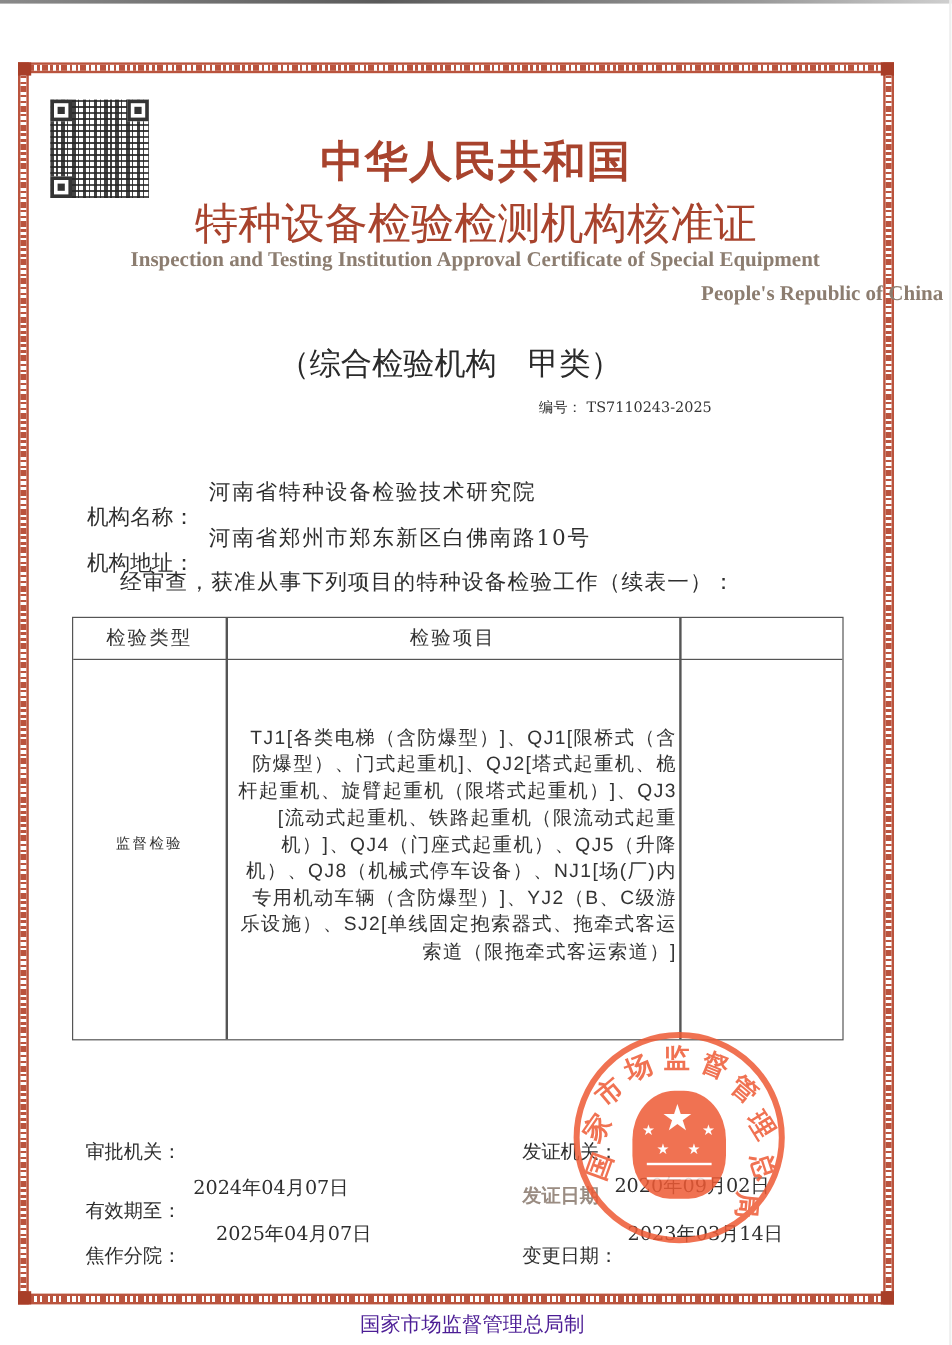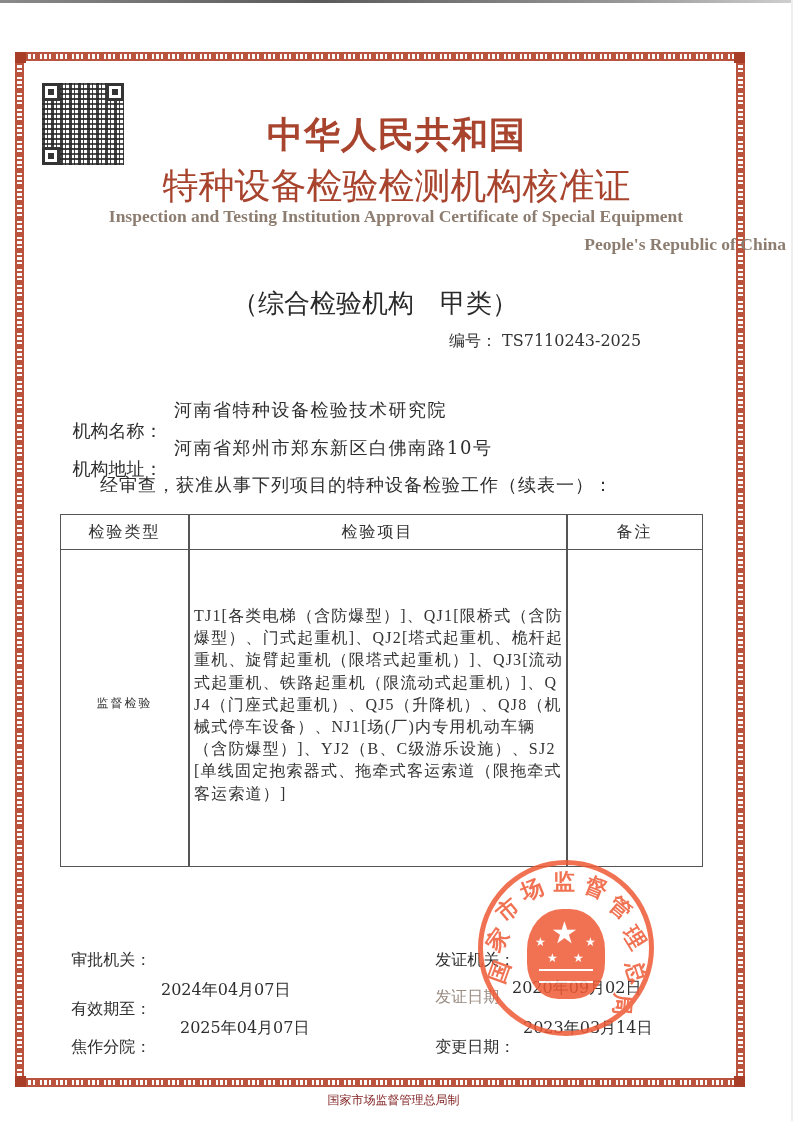--- a/index.html
+++ b/index.html
@@ -94,21 +94,21 @@
   }
   .title-en-1 { top: 206px; font-size: 17.5px; left: 6px; }
   .title-en-2 { top: 234px; font-size: 17.5px; left: 6px; text-align: right; }
 
   .subtype {
     position: absolute; left: 232px; top: 286px; font-size: 26px;
     font-family: "DejaVu Sans", "Liberation Sans", sans-serif; color: #2a2a2a;
     white-space: pre;
   }
   .cert-no {
-    position: absolute; left: 449px; top: 331px; font-size: 16px; color: #333;
+    position: absolute; left: 449px; top: 331px; font-size: 12px; color: #333;
     white-space: pre;
   }
   .cert-no .lbl { font-family: "DejaVu Sans", sans-serif; }
 
   .info-line {
     position: absolute; font-size: 18px; color: #2e2e2e; white-space: pre;
   }
   .info-line .lbl { font-family: "DejaVu Sans", "Liberation Sans", sans-serif; }
   .info-line .val { position: absolute; left: 113px; top: 0; letter-spacing: 1.5px; }
   .line-name { left: 61px; top: 398px; }
@@ -131,41 +131,42 @@
   .h-type { left: 0; width: 127px; }
   .h-items { left: 128px; width: 377px; }
   .h-notes { left: 506px; width: 135px; }
   .c-type {
     position: absolute; left: 0; width: 127px; top: 180px; text-align: center;
     font-size: 12px; color: #333; letter-spacing: 2px;
   }
   .c-items {
     position: absolute; left: 133px; top: 90px; width: 370px;
     font-size: 16px; line-height: 22.2px; color: #333; letter-spacing: 1.2px;
-    font-family: Liberation Serif, serif;
+    font-family: Liberation Sans, sans-serif;
     word-break: break-all;
+    text-align: right;
   }
   .c-notes {
     position: absolute; left: 510px; top: 37px; width: 128px;
     font-size: 16px; line-height: 22.2px; color: #333; letter-spacing: 3px;
     word-break: break-all; text-align: justify; text-align-last: center;
   }
 
   
   .bot { position: absolute; font-size: 16px; color: #2e2e2e; white-space: pre; }
   .bot .lbl { font-family: "DejaVu Sans", "Liberation Sans", sans-serif; }
   .b-approve { left: 61px; top: 931px; }
   .b-approve .val { position: absolute; left: 102px; top: 0; letter-spacing: 1.5px; }
   .b-valid { left: 61px; top: 980px; }
   .b-valid .val { position: absolute; left: 100px; top: 0; }
   .b-ext { left: 61px; top: 1018px; }
   .b-ext .val { position: absolute; left: 119px; top: 0; }
   .b-issuer { left: 425px; top: 931px; }
   .b-issuedate { left: 425px; top: 968px; }
-  .b-issuedate .lbl { color: #9a8c82; }
+  .b-issuedate .lbl { color: #9a8c82; font-weight: bold; }
   .b-issuedate .val { position: absolute; left: 87px; top: 10px; }
   .b-change { left: 425px; top: 1018px; }
   .b-change .val { position: absolute; left: 98px; top: 0; }
 
   
   .seal {
     position: absolute; left: 478px; top: 860px; width: 176px; height: 176px;
     border-radius: 50%; border: 5px solid #ee5a35; box-sizing: border-box;
     opacity: 0.85; pointer-events: none;
   }
@@ -185,21 +186,21 @@
     position: absolute; left: 12px; top: 60px; width: 54px; height: 10px;
     border-top: 2px solid #fff; border-bottom: 2px solid #fff;
   }
   .seal .ring-text {
     position: absolute; color: #ee5a35; font-weight: bold; font-size: 22px;
     font-family: "DejaVu Sans", sans-serif;
   }
 
   .footer {
     position: absolute; left: 0; width: 787px; top: 1092px; text-align: center;
-    font-size: 12px; color: #7f1d1d; font-family: "DejaVu Sans", "Liberation Sans", sans-serif;
+    font-size: 17px; color: #4c1d95; font-family: "DejaVu Sans", "Liberation Sans", sans-serif;
   }
 </style>
 </head>
 <body>
 
 <div class="scan-top"></div>
 <div class="scan-right"></div>
 
 <div class="frame">
   <div class="edge top"></div>
@@ -235,21 +236,20 @@
   <span class="val">河南省郑州市郑东新区白佛南路10号</span>
 </div>
 <div class="intro">经审查，获准从事下列项目的特种设备检验工作（续表一）：</div>
 
 <div class="tbl">
   <div class="hdr"></div>
   <div class="vline v1"></div>
   <div class="vline v2"></div>
   <div class="h-cell h-items">检验项目</div>
   <div class="h-cell h-type">检验类型</div>
-  <div class="h-cell h-notes">备注</div>
   <div class="c-type">监督检验</div>
   <div class="c-items">TJ1[各类电梯（含防爆型）]、QJ1[限桥式（含防爆型）、门式起重机]、QJ2[塔式起重机、桅杆起重机、旋臂起重机（限塔式起重机）]、QJ3[流动式起重机、铁路起重机（限流动式起重机）]、QJ4（门座式起重机）、QJ5（升降机）、QJ8（机械式停车设备）、NJ1[场(厂)内专用机动车辆（含防爆型）]、YJ2（B、C级游乐设施）、SJ2[单线固定抱索器式、拖牵式客运索道（限拖牵式客运索道）]</div>
 </div>
 
 <div class="bot b-approve">
   <span class="lbl">审批机关：</span>
 </div>
 <div class="bot b-valid">
   <span class="lbl">有效期至：</span>
   <span class="val">2024年04月07日</span>

